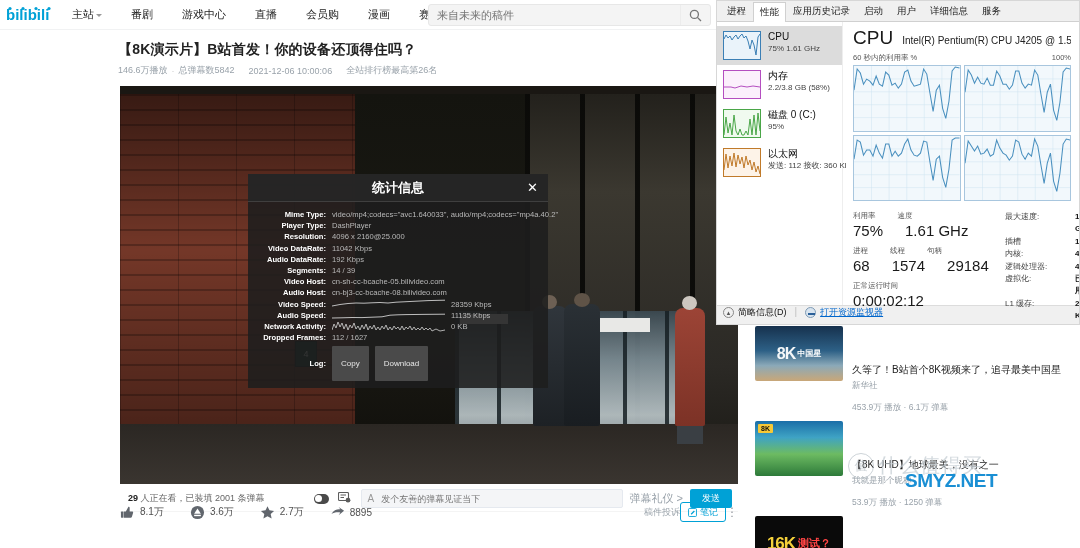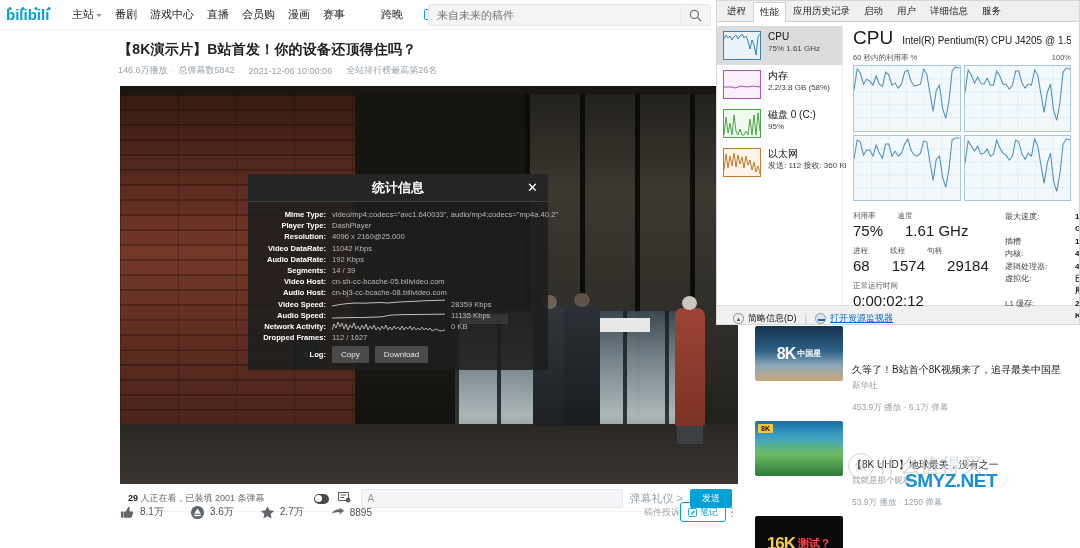--- a/index.html
+++ b/index.html
@@ -15,21 +15,21 @@
   #bili-header {
     position:absolute; left:0; top:0; width:1080px; height:30px;
     background:#fff; display:flex; align-items:center;
     border-bottom:1px solid #f1f2f3;
   }
   .logo {
     width:52px; height:18px; margin-left:6px; margin-right:14px;
     position:relative; flex:0 0 auto;
   }
   .logo svg { display:block; }
-  .nav-links { display:flex; align-items:center; gap:13px; }
+  .nav-links { display:flex; align-items:center; gap:29px; }
   .nav-link {
     font-size:11px; color:#222; white-space:nowrap; cursor:pointer;
     display:flex; align-items:center; gap:2px;
   }
   .caret {
     width:0;height:0;border-left:3px solid transparent;
     border-right:3px solid transparent;border-top:3.5px solid #999;
     margin-top:2px;
   }
   .nav-gap { width:10px; }
@@ -173,21 +173,21 @@
     width:84px; flex:0 0 84px; text-align:right; padding-right:6px;
     font-size:7.6px; font-weight:bold; color:#fff; white-space:nowrap;
   }
   .sv { font-size:7.6px; color:#b9b9b9; white-space:nowrap; }
   .sv-spark { display:flex; align-items:center; gap:6px; }
   .sv-spark svg { display:block; }
   .log-row { display:flex; align-items:center; margin-top:3px; }
   .log-btns { display:flex; gap:6px; }
   .log-btn {
     background:#4a4a4a; color:#e6e6e6; font-size:8px;
-    padding:4px 9px; border:none; cursor:pointer; border-radius:1px;
+    padding:13px 9px; border:none; cursor:pointer; border-radius:1px;
     font-family:"Liberation Sans", sans-serif;
   }
 
   
   #danmaku-bar {
     position:absolute; left:120px; top:486px; width:618px; height:26px;
     display:flex; align-items:center; background:#fff;
     border-bottom:1px solid #f4f4f4;
   }
   .dm-count { font-size:9px; color:#666; margin-left:8px; white-space:nowrap; }
@@ -343,22 +343,22 @@
   .tm-sl { width:152px; flex:0 0 152px; }
   .tm-sl-row { display:flex; gap:22px; }
   .tm-sl-lbl { font-size:7.5px; color:#555; }
   .tm-sl-val { font-size:15px; color:#1a1a1a; line-height:19px; }
   .tm-sl-blk { margin-bottom:6px; }
   .tm-sr { flex:1; }
   .tm-sr-row { display:flex; font-size:8px; line-height:12.4px; }
   .tm-sr-k { width:70px; flex:0 0 70px; color:#444; }
   .tm-sr-v { color:#111; font-weight:bold; }
   .tm-foot {
-    height:20px; display:flex; align-items:flex-end; gap:8px;
-    padding-left:16px; background:#f0f0f0; border-top:1px solid #dcdcdc;
+    height:20px; display:flex; align-items:flex-start; gap:8px;
+    padding-left:6px; background:#f0f0f0; border-top:1px solid #dcdcdc;
   }
   .tm-foot-a { display:flex; align-items:center; gap:4px; font-size:9px; color:#111; cursor:pointer; }
   .chev-circ {
     width:11px;height:11px;border:1px solid #888;border-radius:50%;
     display:flex;align-items:center;justify-content:center;font-size:6px;color:#555;
   }
   .tm-foot-div { color:#c0c0c0; }
   .tm-foot-link { font-size:9px; color:#0066cc; text-decoration:underline; cursor:pointer; }
   .res-ic {
     width:11px;height:11px;border-radius:50%;
@@ -548,20 +548,21 @@
   <span class="dm-style-ic">
     <svg width="13" height="11" viewBox="0 0 13 11">
       <rect x="0.5" y="0.5" width="10" height="8" rx="1" fill="none" stroke="#5c5c5c" stroke-width="1.1"></rect>
       <line x1="2.5" y1="3" x2="8" y2="3" stroke="#5c5c5c" stroke-width="1"></line>
       <line x1="2.5" y1="5.5" x2="6" y2="5.5" stroke="#5c5c5c" stroke-width="1"></line>
       <circle cx="10" cy="8.2" r="2.4" fill="#5c5c5c"></circle>
     </svg>
   </span>
   <div class="dm-input-wrap">
     <span class="dm-A">A</span>
+    <input class="dm-input" type="text" placeholder="发个友善的弹幕见证当下" style="">
   </div>
   <span class="dm-etiquette">弹幕礼仪 &gt;</span>
   <button class="dm-send">发送</button>
 </div>
 
 <div id="action-bar">
   <div class="act">
     <svg width="15" height="15" viewBox="0 0 16 16">
       <path d="M4 7h2.2l2.5-4.6c.4-.8 1.6-.6 1.6.4V7H13c.7 0 1.2.7 1 1.4l-1.3 4.2c-.2.6-.7.9-1.3.9H4z" fill="#61666d"></path>
       <rect x="1" y="7" width="2.6" height="6.5" rx="0.6" fill="#61666d"></rect>

